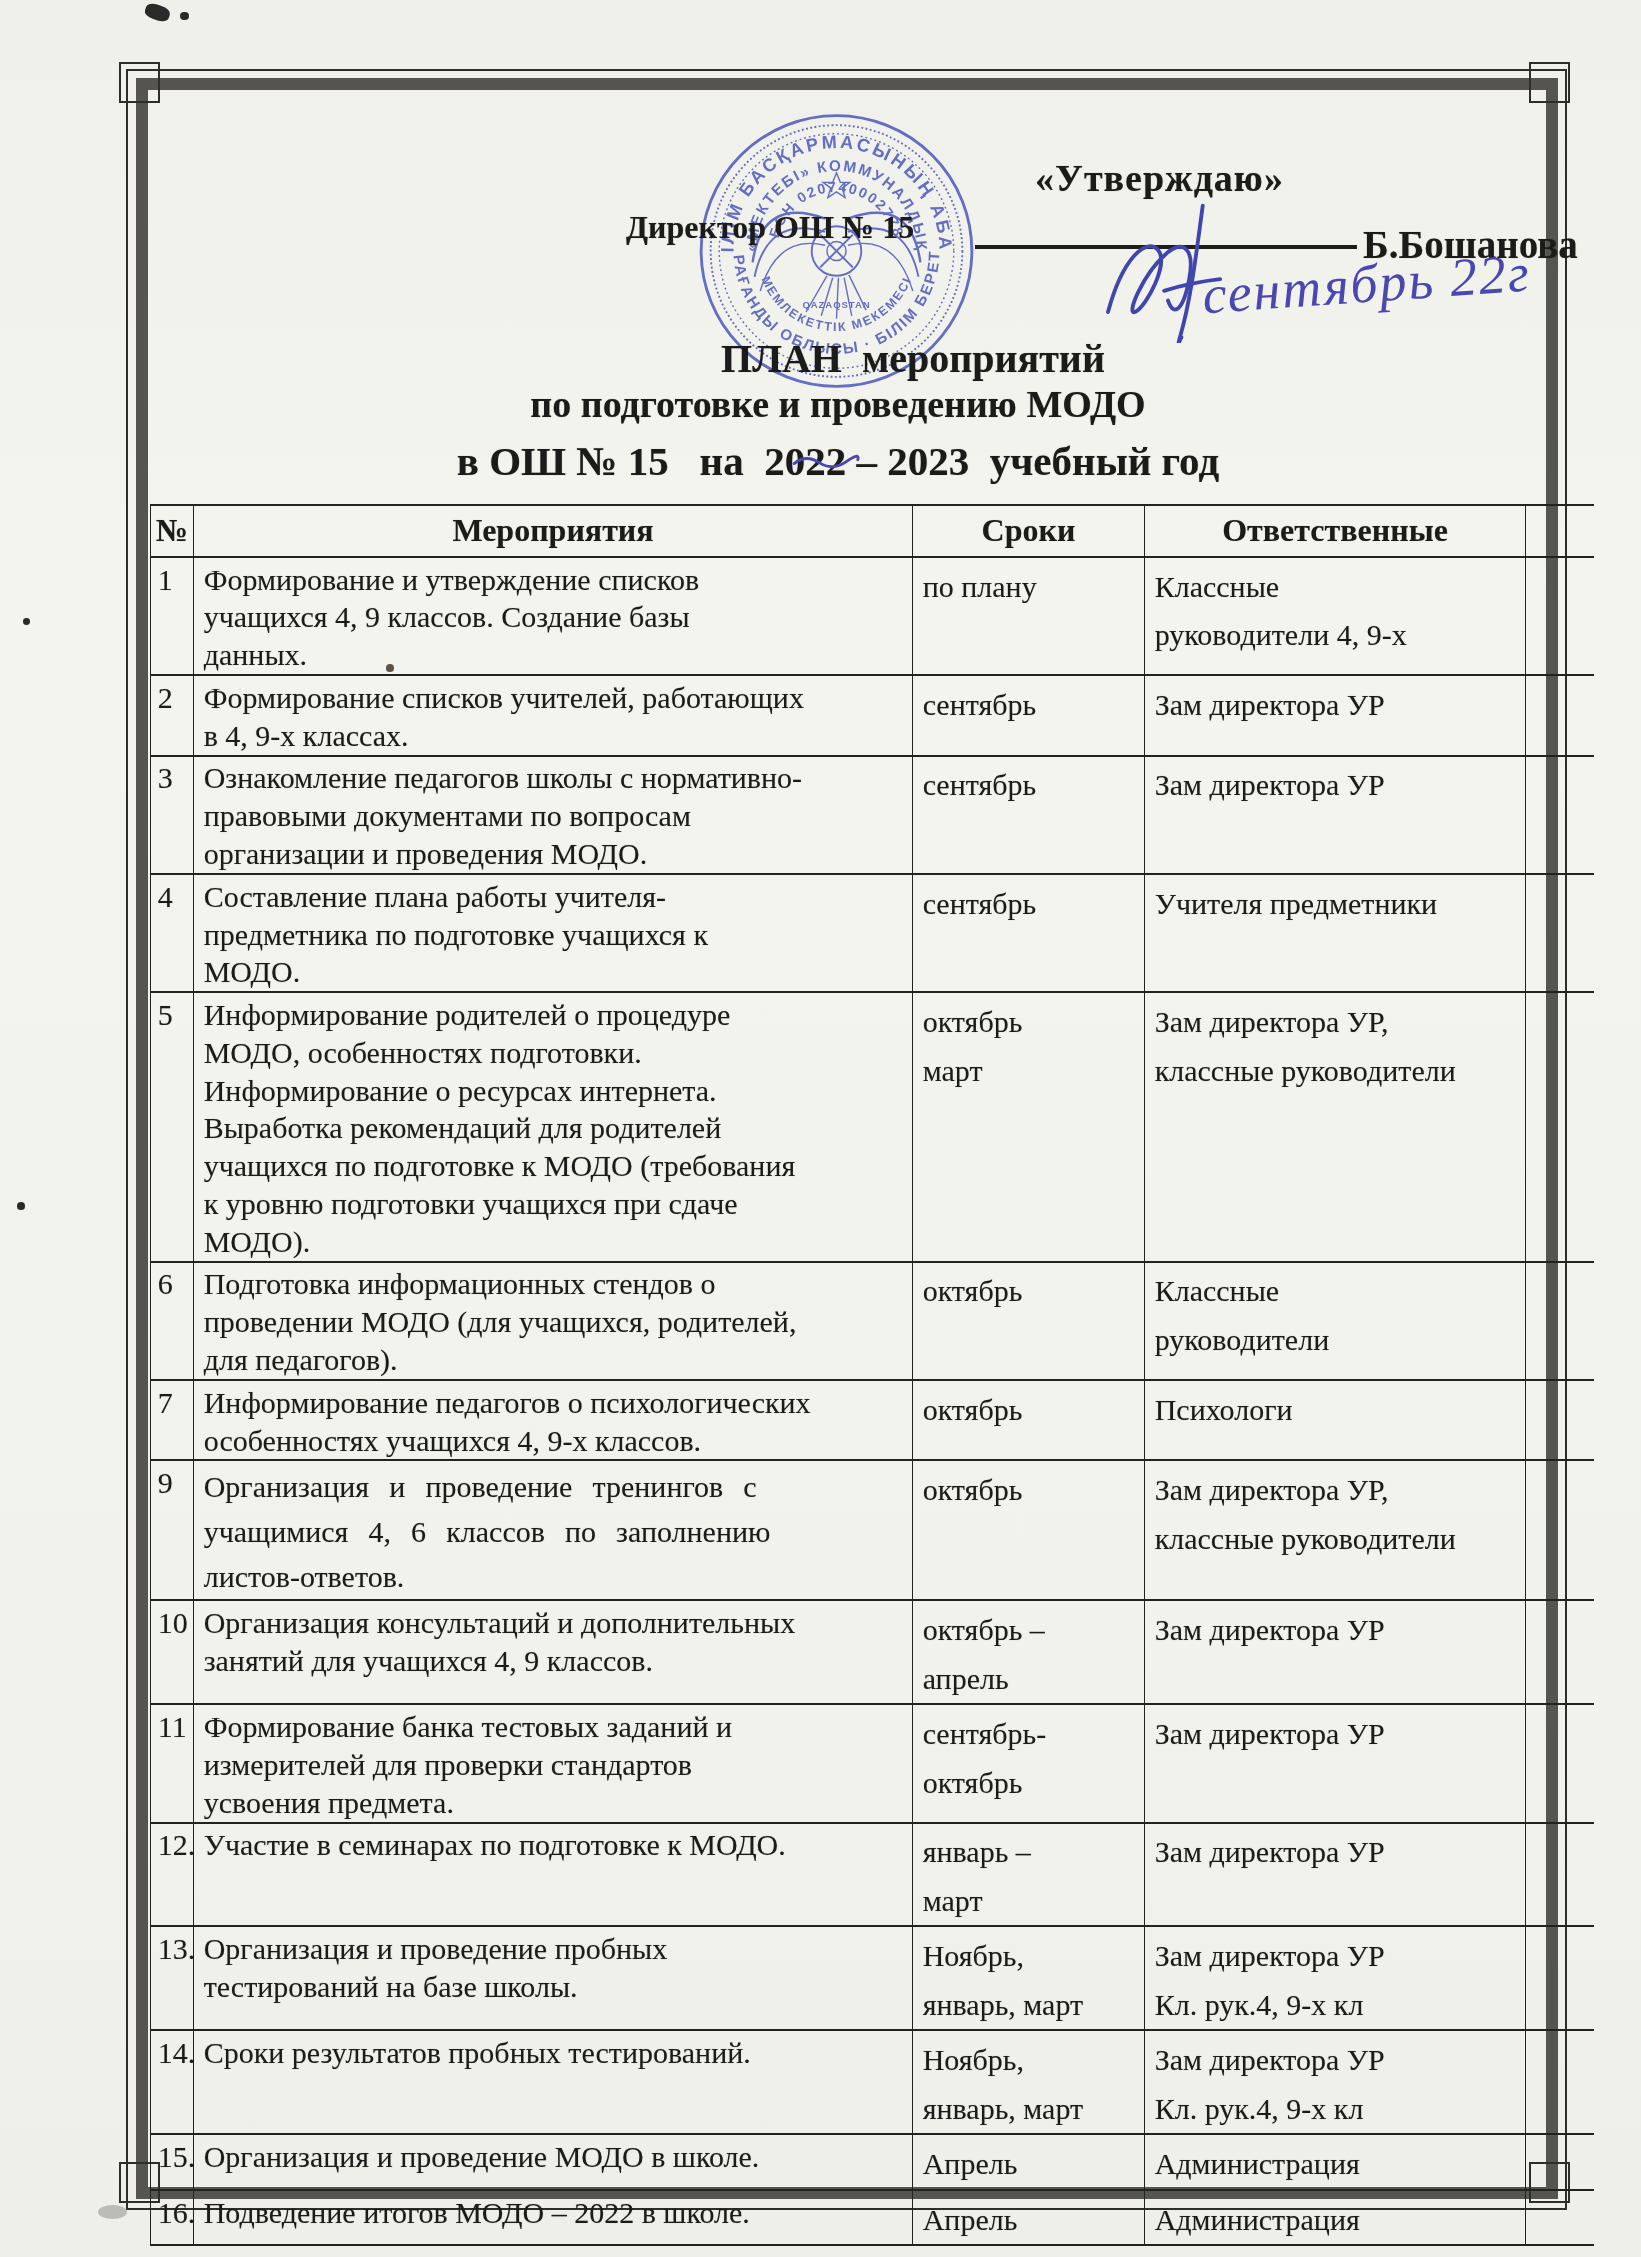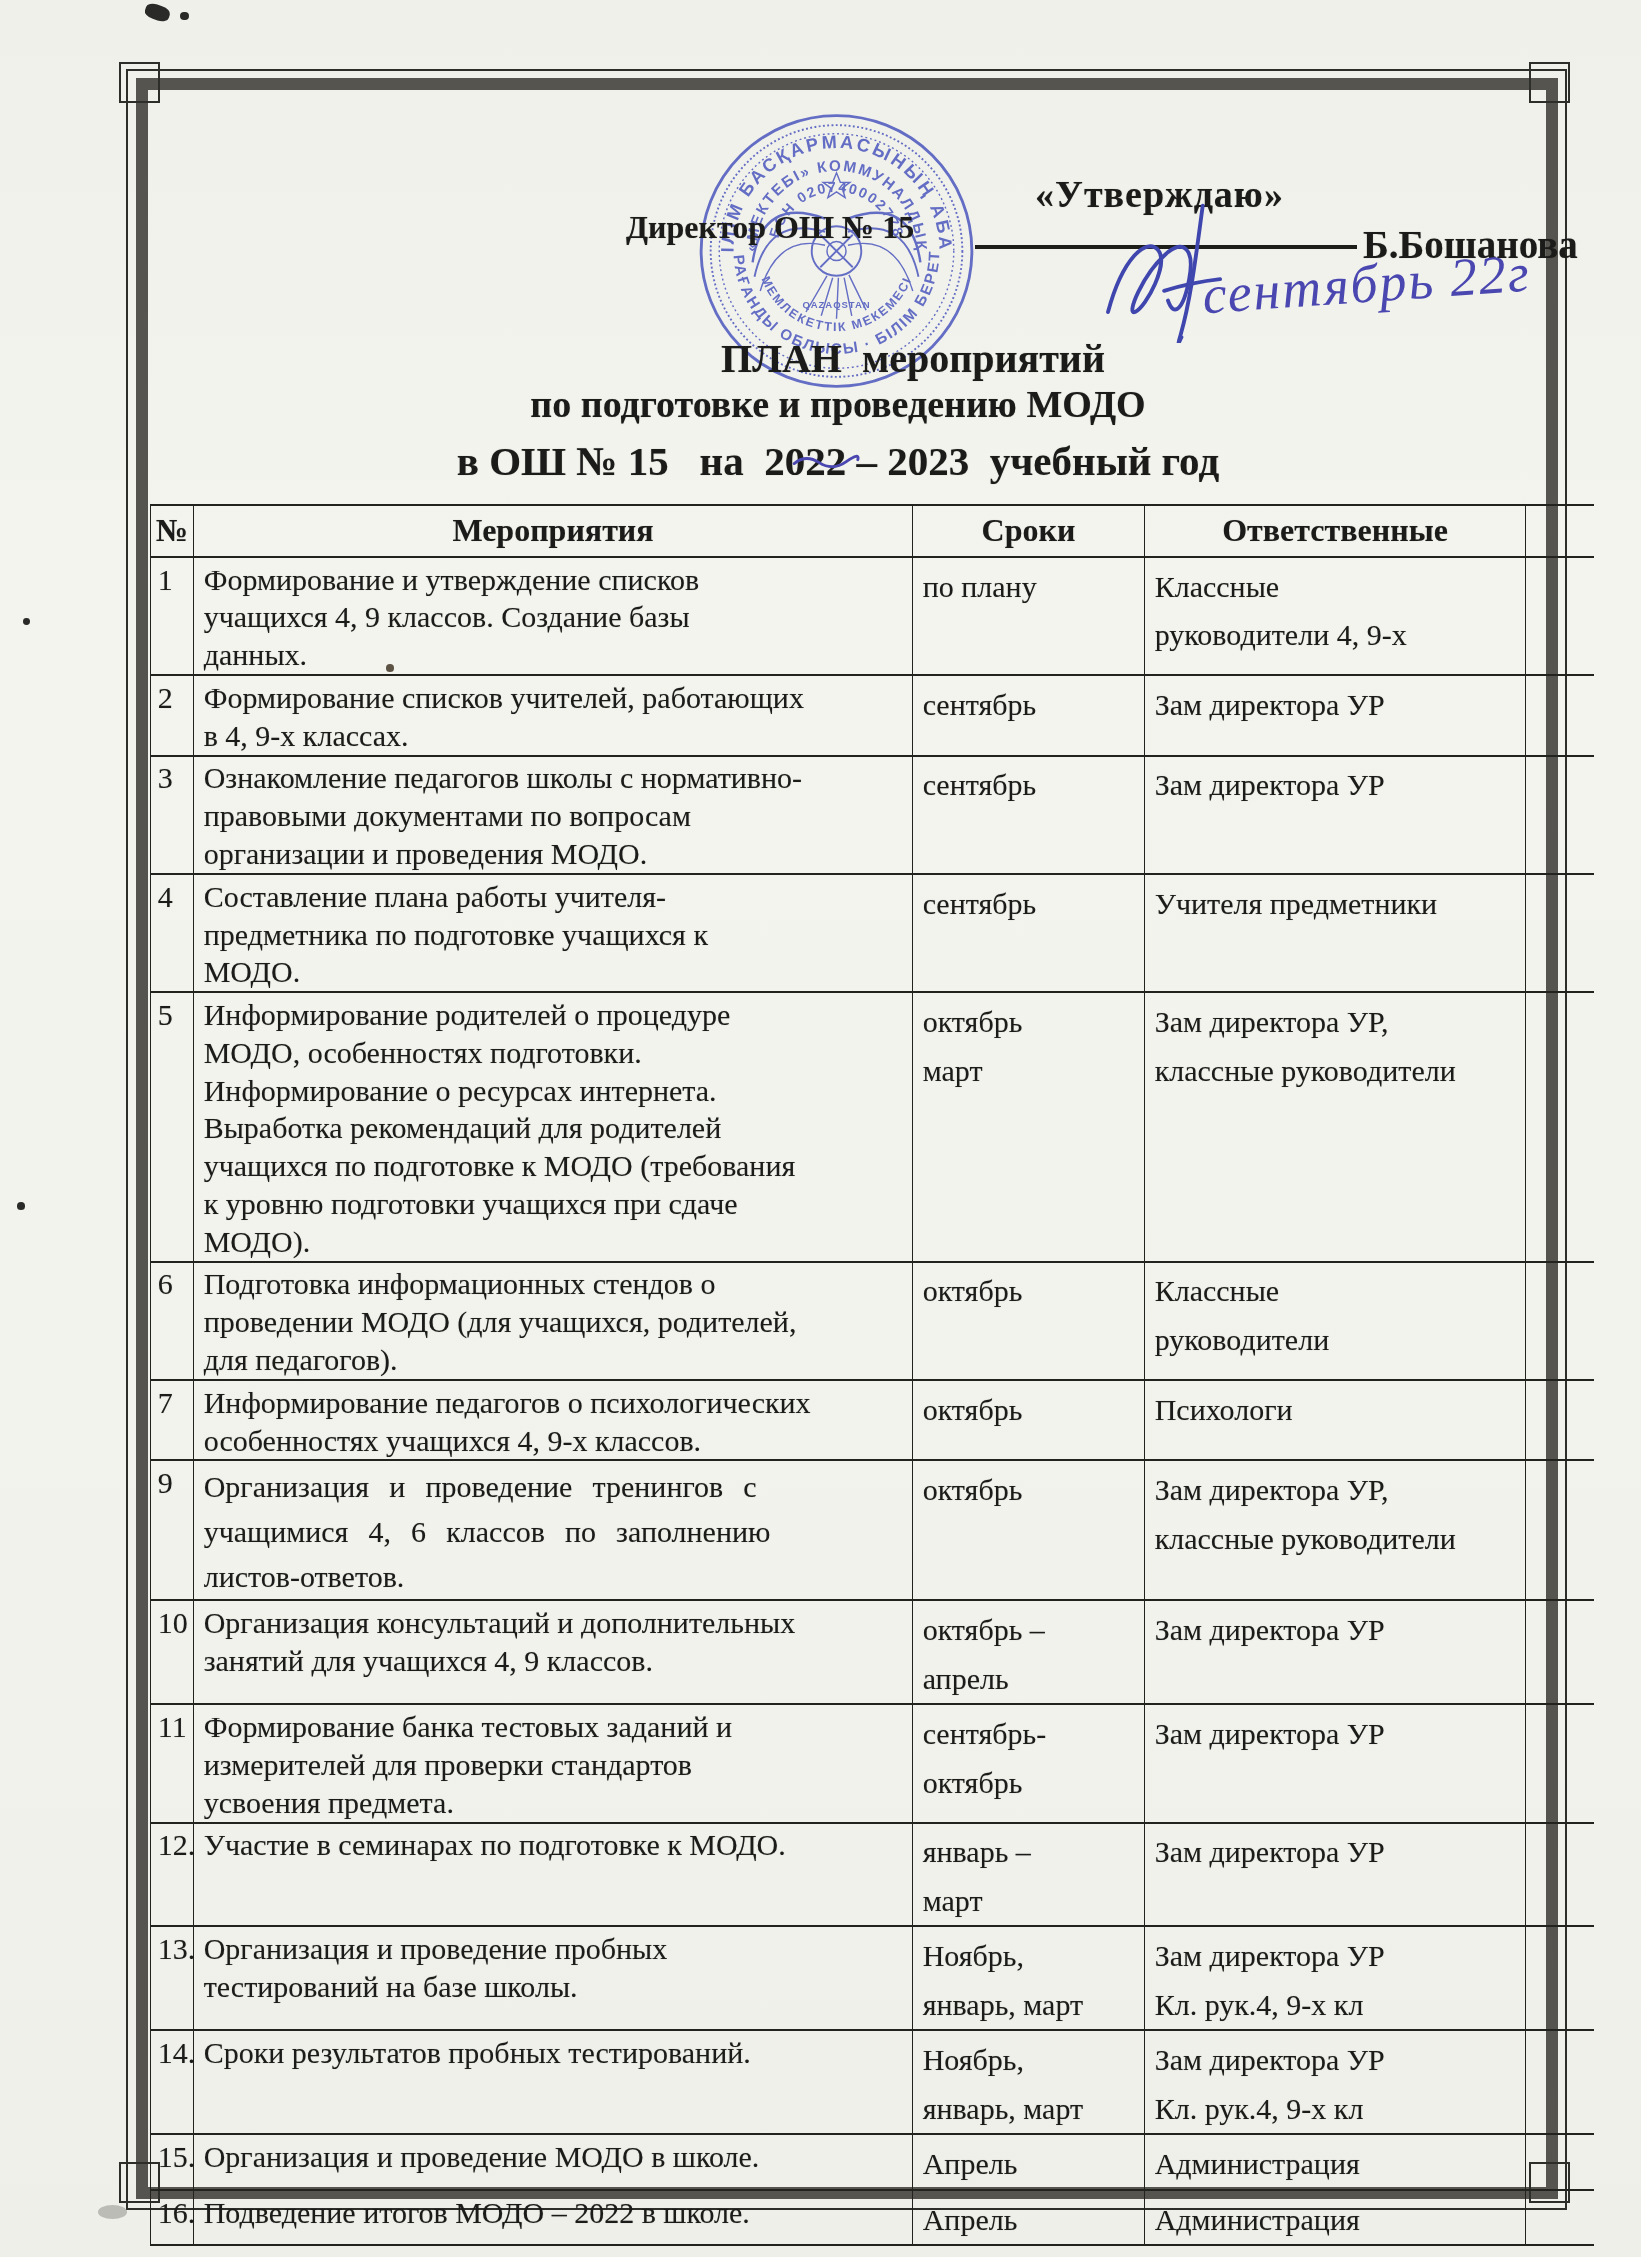--- a/index.html
+++ b/index.html
@@ -15,21 +15,21 @@
   .frame-band{left:136px;top:78px;width:1422px;height:2121px;border:12.6px solid #55544e;box-sizing:border-box;z-index:1;}
   .corner{width:41px;height:41px;border:2.9px solid #2d2d2a;box-sizing:border-box;background:transparent;z-index:3;}
   .corner.tl{left:119px;top:62px;} .corner.tr{left:1529px;top:62px;}
   .corner.bl{left:119px;top:2162px;} .corner.br{left:1529px;top:2162px;}
   
   .speck{background:#2a2a28;border-radius:50%;z-index:2;}
   
   .stamp{left:687px;top:108px;width:299px;height:286px;z-index:4;opacity:.85;}
   
   .doc-text{z-index:6;text-shadow:0 0 1px rgba(25,25,25,.35);}
-  .approval{left:1035px;top:172px;font-size:38px;font-weight:bold;letter-spacing:1px;}
+  .approval{left:1035px;top:156px;font-size:38px;font-weight:bold;letter-spacing:1px;}
   .director-label{left:626px;top:209px;font-size:32px;font-weight:bold;}
   .sig-underline{left:975px;top:245px;width:382px;height:3.9px;background:#1d1d1a;z-index:5;}
   .director-name{left:1363px;top:222px;font-size:39px;font-weight:bold;}
   .signature-ink{left:1079px;top:198px;width:203px;height:145px;z-index:7;}
   .hand-date{left:1202px;top:253px;font-size:54px;font-style:italic;color:#4a48b0;
     transform:rotate(-4deg);letter-spacing:1.9px;z-index:7;white-space:pre;}
   .ink-mark{left:792px;top:452px;z-index:7;}
   
   .title-block{left:150px;top:336px;width:1376px;text-align:center;z-index:6;}
   .title-line{white-space:pre-wrap;font-weight:bold;text-shadow:0 0 1px rgba(25,25,25,.35);}

